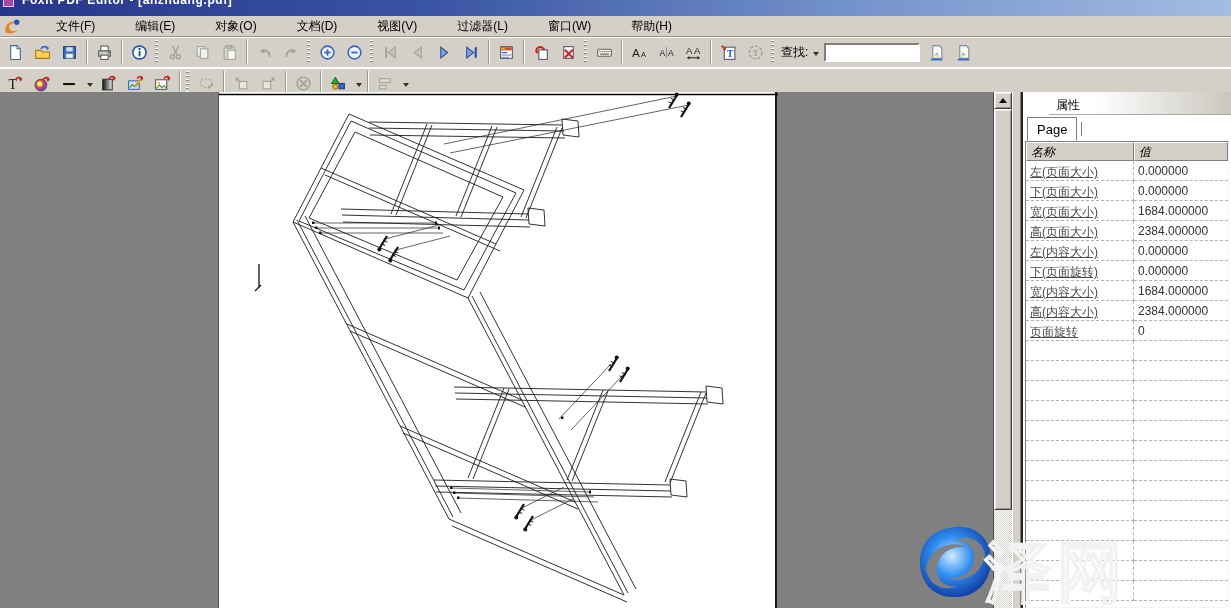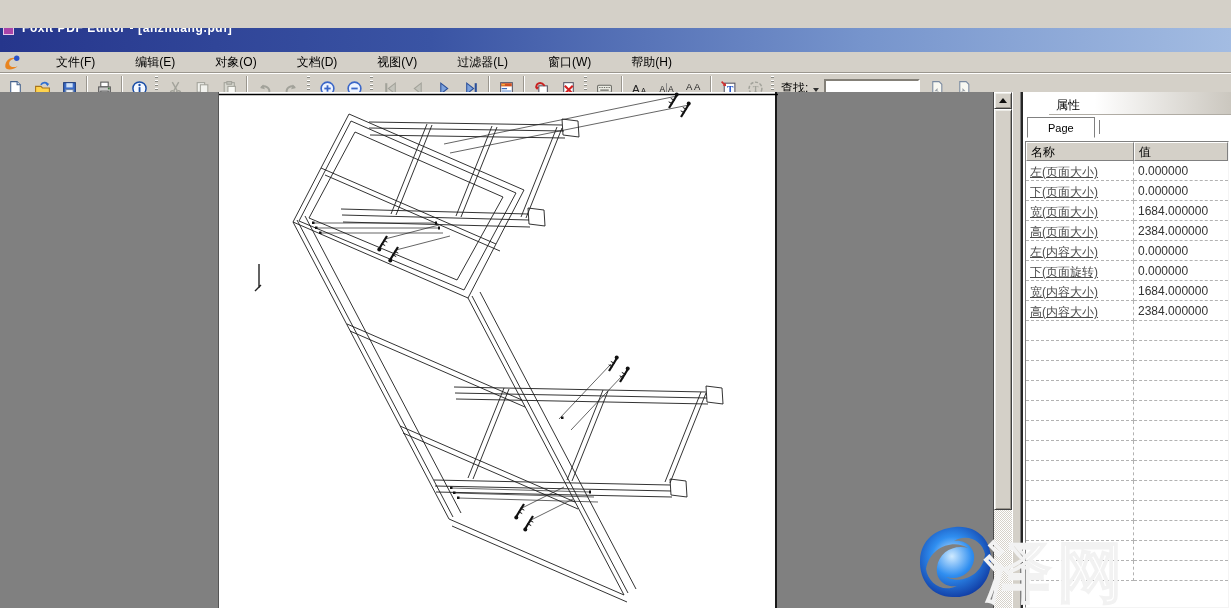--- a/index.html
+++ b/index.html
@@ -1,20 +1,20 @@
 <!DOCTYPE html>
 <html><head>
 <meta charset="utf-8">
 <style>
   * { margin:0; padding:0; box-sizing:border-box; }
   html,body { width:1231px; height:608px; overflow:hidden; }
   body { font-family:"Liberation Sans","DejaVu Sans",sans-serif; background:#d4d0c8; position:relative; font-size:12px; }
 
   
-  .titlebar { height:24px; background:linear-gradient(to right,#26368c 0%,#3a54a4 35%,#7694cc 70%,#a3bce2 100%); position:relative; overflow:hidden;margin-top:28px; }
+  .titlebar { height:16px; background:linear-gradient(to right,#26368c 0%,#3a54a4 35%,#7694cc 70%,#a3bce2 100%); position:relative; overflow:hidden; }
   .titlebar .mini-icon { position:absolute; left:3px; top:-3px; width:11px; height:10px; background:#a944a9; border:1px solid #e8c8e8; }
   .titlebar .title-text { position:absolute; left:22px; top:-7px; color:#fff; font-weight:bold; font-size:12px; letter-spacing:.6px; white-space:nowrap; }
 
   
   .menubar { height:21px; background:#d4d0c8; border-bottom:1px solid #9a968e; display:flex; align-items:center; padding-left:3px;gap:24px; }
   .app-icon { width:18px; height:16px; margin-right:3px; display:flex; align-items:center; }
   .menu-item { padding:2px 8px; color:#000; white-space:nowrap; cursor:default; }
 
   
   .toolbar { height:31px; background:#d4d0c8; display:flex; align-items:center; padding:1px 2px; }
@@ -43,25 +43,25 @@
   .tri-up { width:0; height:0; border:4px solid transparent; border-bottom:5px solid #101010; position:relative; top:-2px; }
   .scroll-thumb { position:absolute; top:17px; left:0; right:0; height:401px; background:#d4d0c8; border:1px solid; border-color:#fff #404040 #404040 #fff; box-shadow:inset 1px 1px 0 #ecebe6, inset -1px -1px 0 #9a968e; }
   .scroll-track { position:absolute; top:418px; bottom:0; left:0; right:0; background:conic-gradient(#ffffff 25%,#d6d2ca 0 50%,#ffffff 0 75%,#d6d2ca 0) 0 0/2px 2px; }
 
   .splitter { width:9px; background:#d4d0c8; border-left:1px solid #ffffff; border-right:1px solid #808080; }
 
   
   .panel { flex:1; background:#ffffff; border-left:2px solid #262626; display:flex; flex-direction:column; overflow:hidden; }
   .panel-title { height:23px; background:linear-gradient(to right,#ffffff 25%,#cbc7bf 100%); padding:5px 0 0 7px; color:#000; border-bottom:1px solid #b0aca4;margin-left:26px; }
   .tabstrip { height:23px; background:#fff; padding-left:4px; }
-  .tab { display:inline-block; font-size:11px; padding:4px 20px 3px; border:1px solid #808080; border-bottom:1px solid #fff; background:#fff; position:relative; top:2px; }
+  .tab { display:inline-block; font-size:13px; padding:4px 9px 3px; border:1px solid #808080; border-bottom:1px solid #fff; background:#fff; position:relative; top:2px; }
   .tabstrip .tab-divider { display:inline-block; width:1px; height:14px; background:#808080; margin-left:4px; position:relative; top:4px; }
   .grid { flex:1; margin:3px 2px 0 2px; border:1px solid; border-color:#808080 #f4f4f4 #f4f4f4 #808080; display:flex; flex-direction:column; overflow:hidden; background:#fff; }
   .grid-header { display:flex; height:19px; flex:none; }
-  .grid-header .cell { background:#d4d0c8; border:1px solid; border-color:#fff #808080 #808080 #fff; padding:1px 4px; color:#000; }
+  .grid-header .cell { background:#d4d0c8; border:1px solid; border-color:#fff #808080 #808080 #fff; padding:1px 4px; color:#000;font-style:italic; }
   .cell.name-col { width:108px; flex:none; }
   .cell.val-col { flex:1; }
   .grid-row { display:flex; height:20px; flex:none; }
   .grid-row .name { width:108px; flex:none; color:#4c4c4c; padding:3px 4px 0; border-right:1px dashed #b2b2b2; border-bottom:1px dashed #b2b2b2; white-space:nowrap; overflow:hidden;text-decoration:underline; }
   .grid-row .val { flex:1; color:#333; padding:3px 4px 0; border-bottom:1px dashed #b2b2b2; white-space:nowrap; overflow:hidden; }
 </style>
 </head>
 <body>
 
 <div class="titlebar">
@@ -533,20 +533,24 @@
           <span class="name">下(页面旋转)</span>
           <span class="val">0.000000</span>
         </div>
           <div class="grid-row">
           <span class="name">宽(内容大小)</span>
           <span class="val">1684.000000</span>
         </div>
           <div class="grid-row">
           <span class="name">高(内容大小)</span>
           <span class="val">2384.000000</span>
+        </div>
+          <div class="grid-row">
+          <span class="name">页面旋转</span>
+          <span class="val">0</span>
         </div>
         </div>
       <div class="grid-empty">
           <div class="grid-row">
             <span class="name"></span>
             <span class="val"></span>
           </div>
           <div class="grid-row">
             <span class="name"></span>
             <span class="val"></span>

